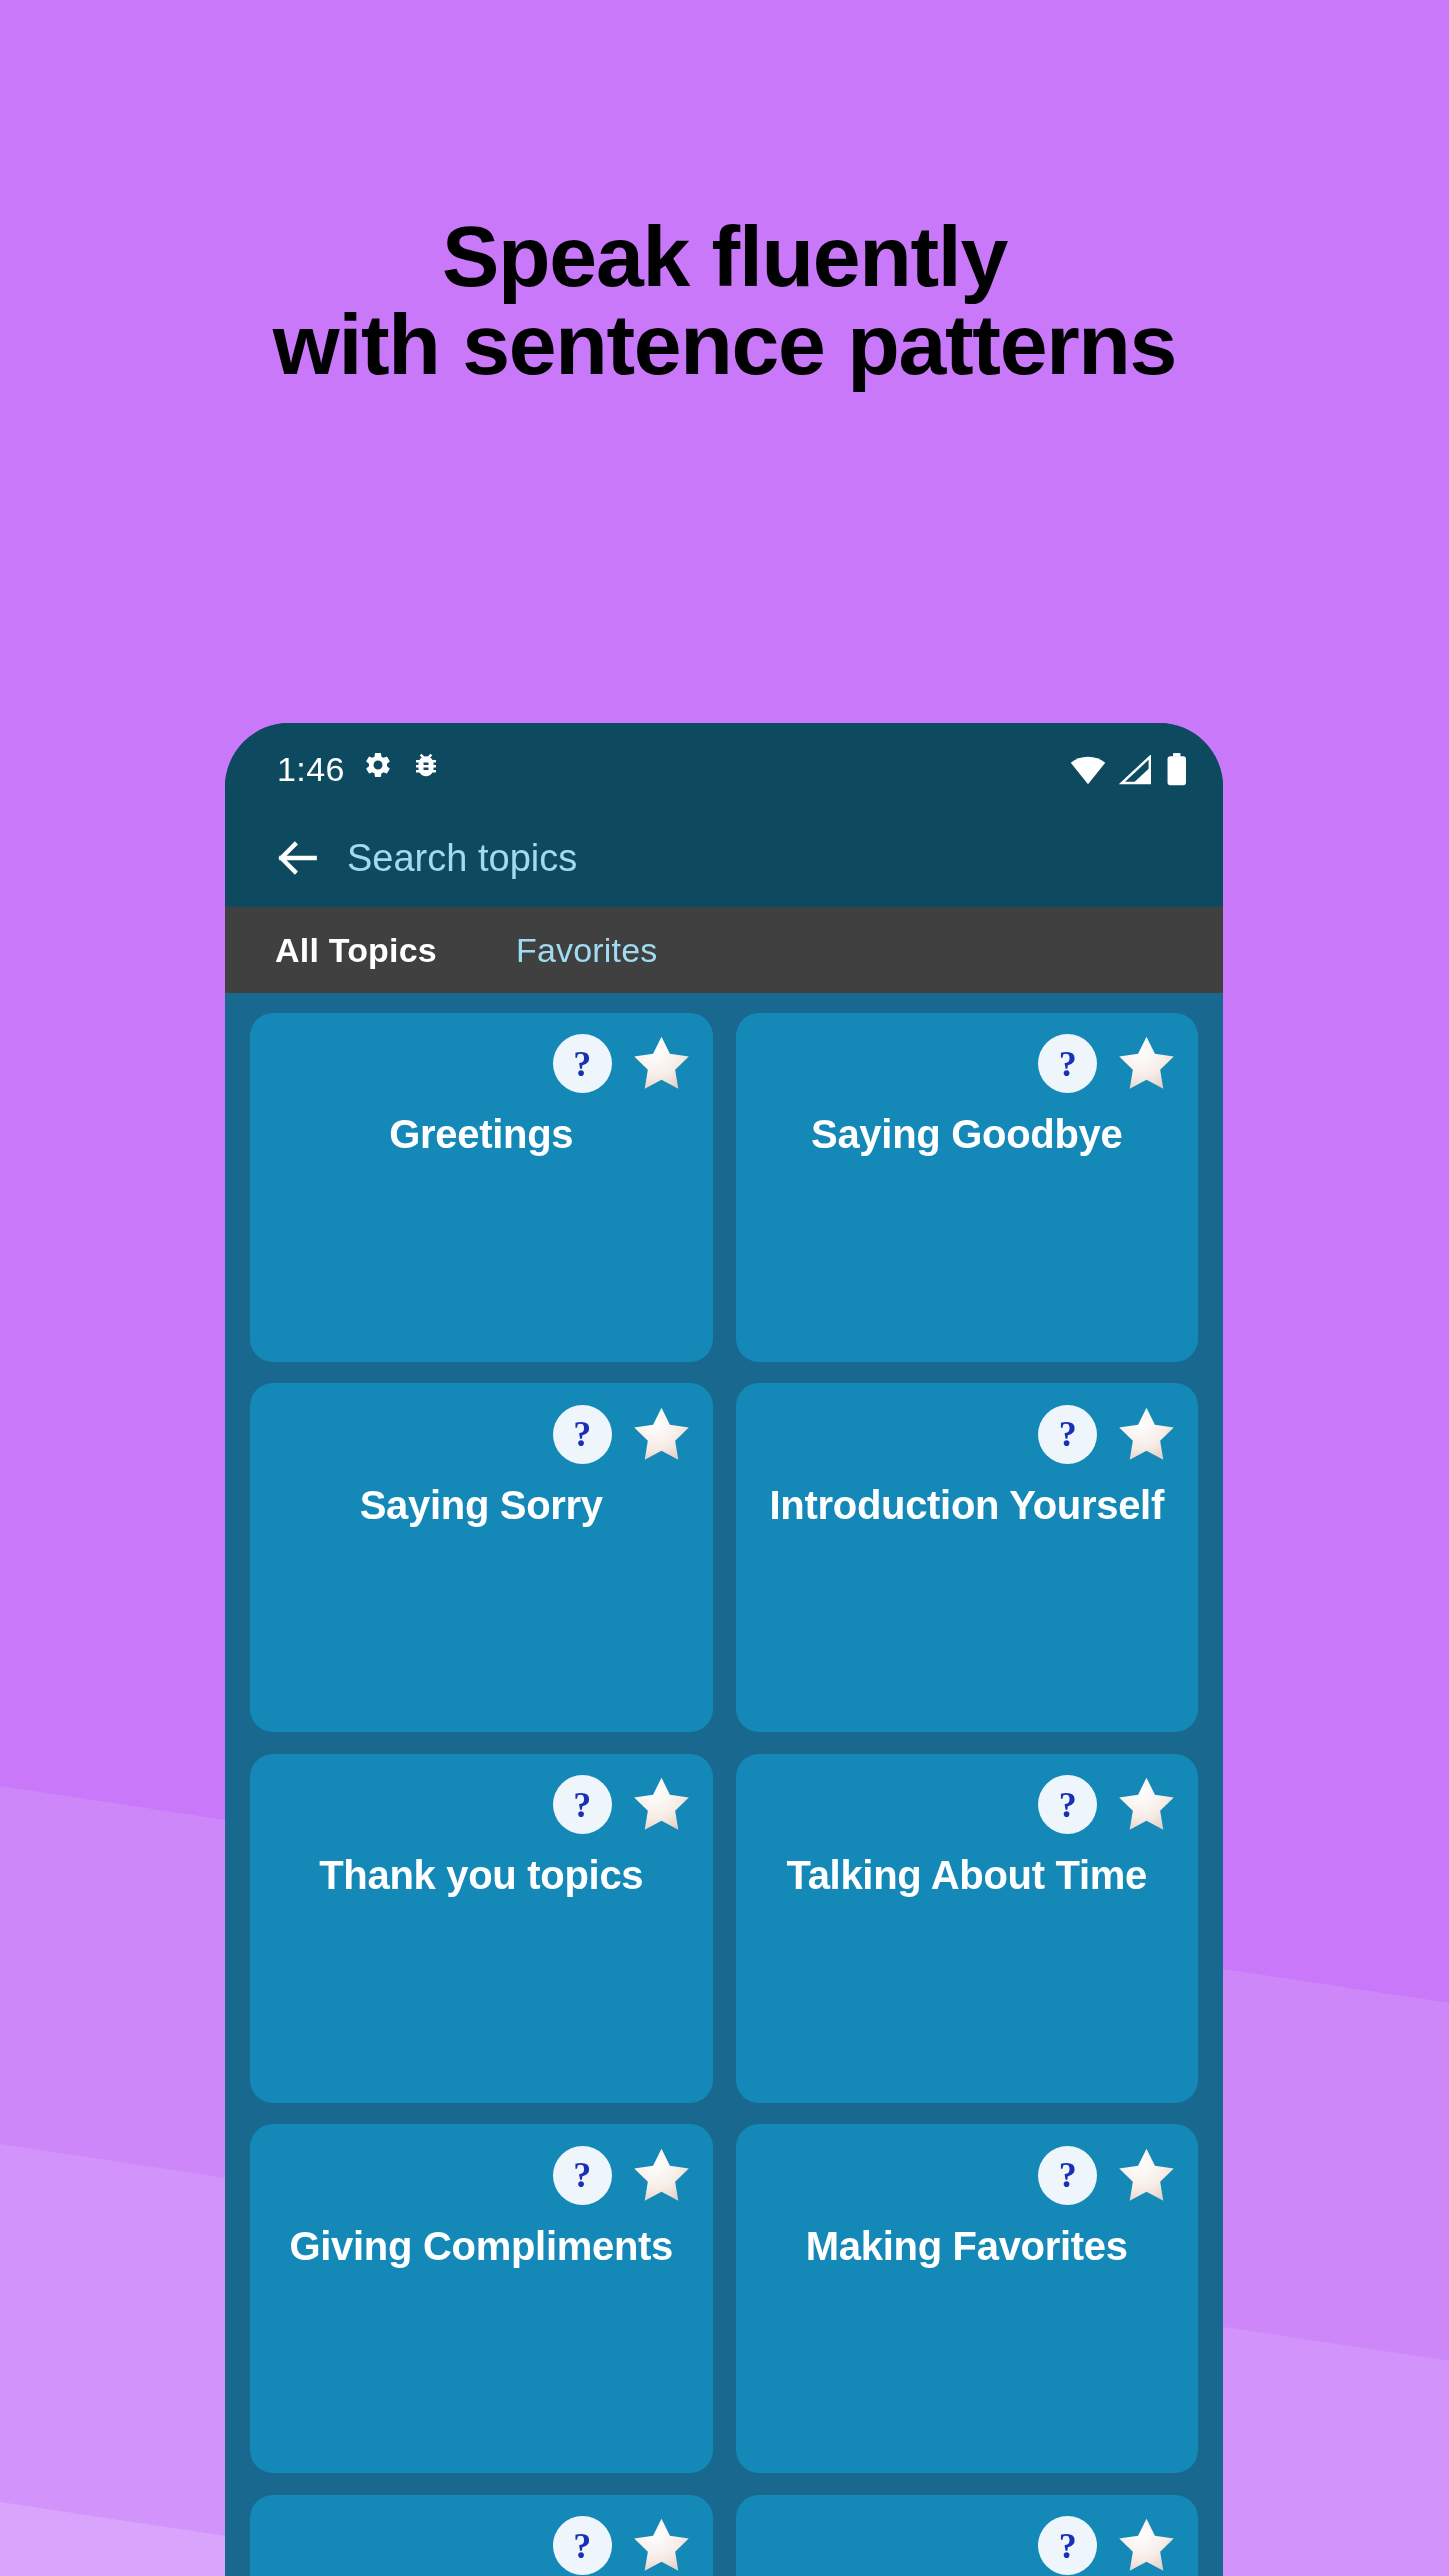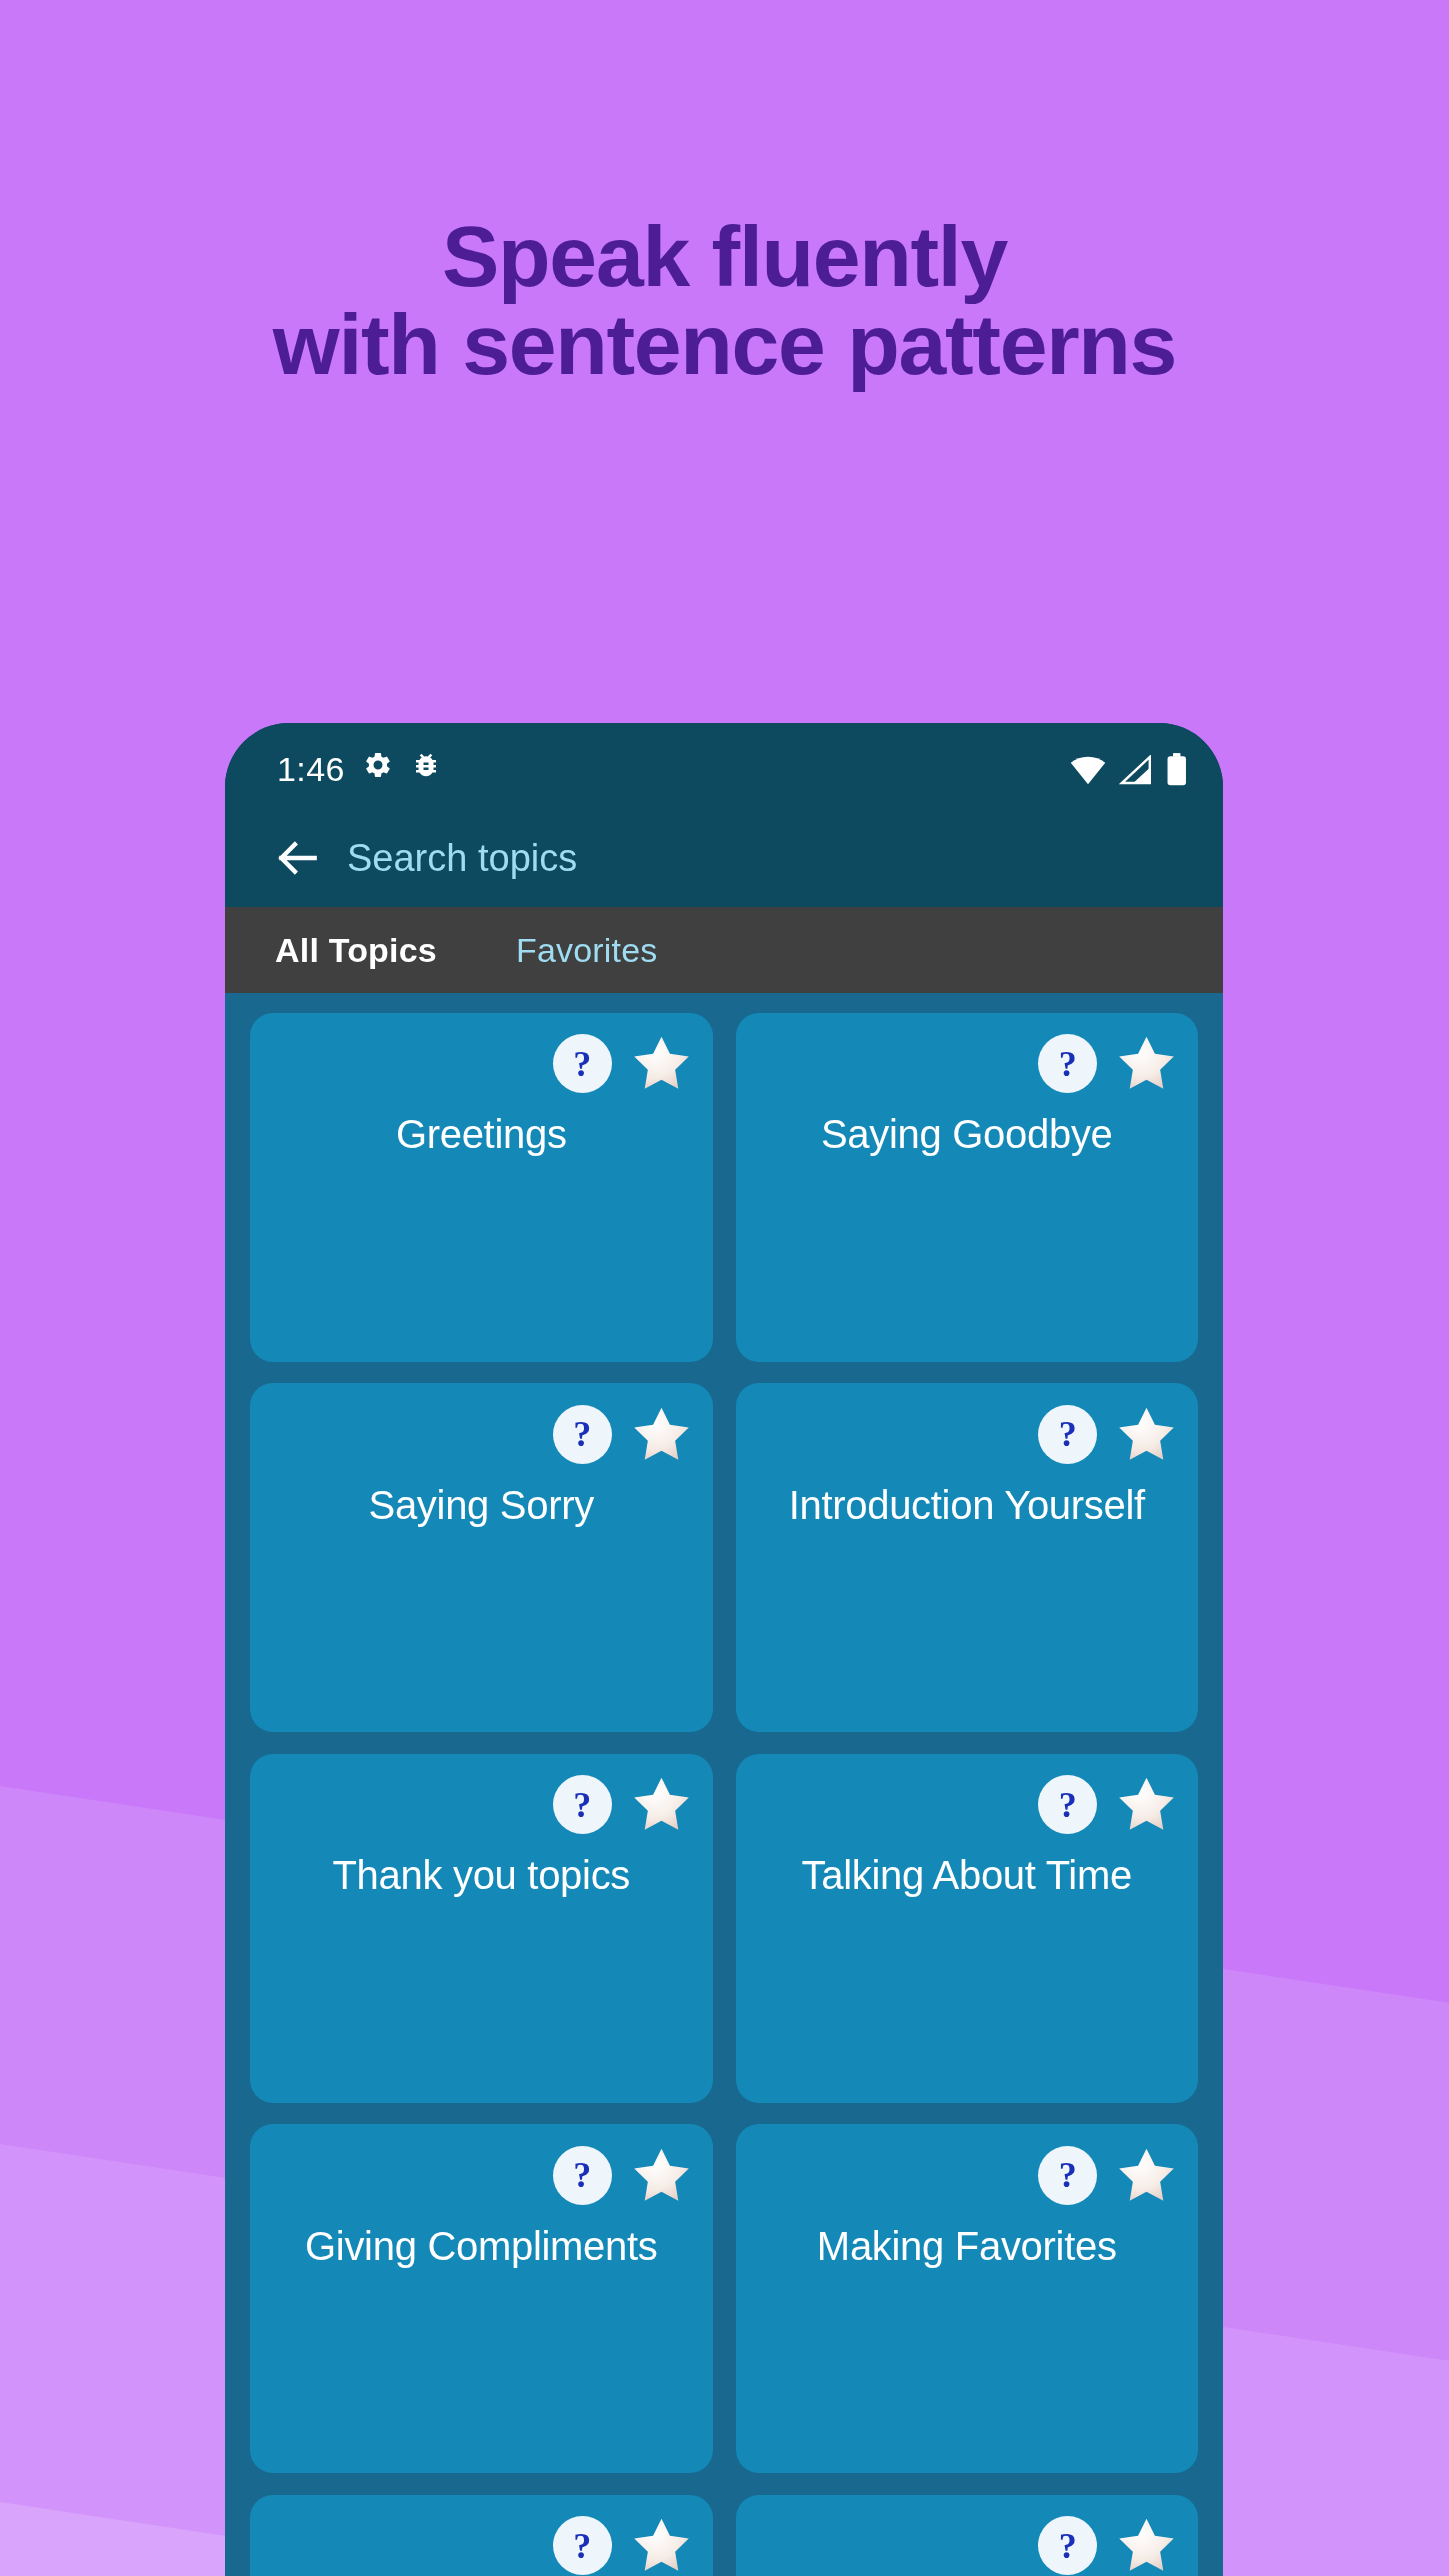--- a/index.html
+++ b/index.html
@@ -31,21 +31,21 @@
   .band-2 { top: 2093px; transform: rotate(8.5deg); background: #d294fa; }
   .band-3 { top: 2451px; transform: rotate(8.5deg); background: #d9a4fb; }
 
   
   .headline {
     position: absolute;
     top: 213px;
     left: 0;
     width: 1449px;
     text-align: center;
-    color: #4c1d95;
+    color: #000000;
     font-weight: 700;
     font-size: 86px;
     line-height: 1.02;
     letter-spacing: -1.3px;
     z-index: 5;
   }
   .headline-line { display: block; white-space: nowrap; }
 
   
   .phone {
@@ -156,21 +156,21 @@
     font-weight: 700;
     line-height: 1;
     font-family: "Liberation Serif", serif;
   }
   .star-badge { width: 63px; height: 63px; display: block; }
   .card-title {
     margin-top: 12.5px;
     text-align: center;
     color: #ffffff;
     font-size: 40px;
-    font-weight: 400;
+    font-weight: 700;
     line-height: 1.18;
     letter-spacing: -0.3px;
     padding: 0 3.6px;
   }
 </style>
 </head>
 <body>
 
 <div id="promo-canvas">
 

